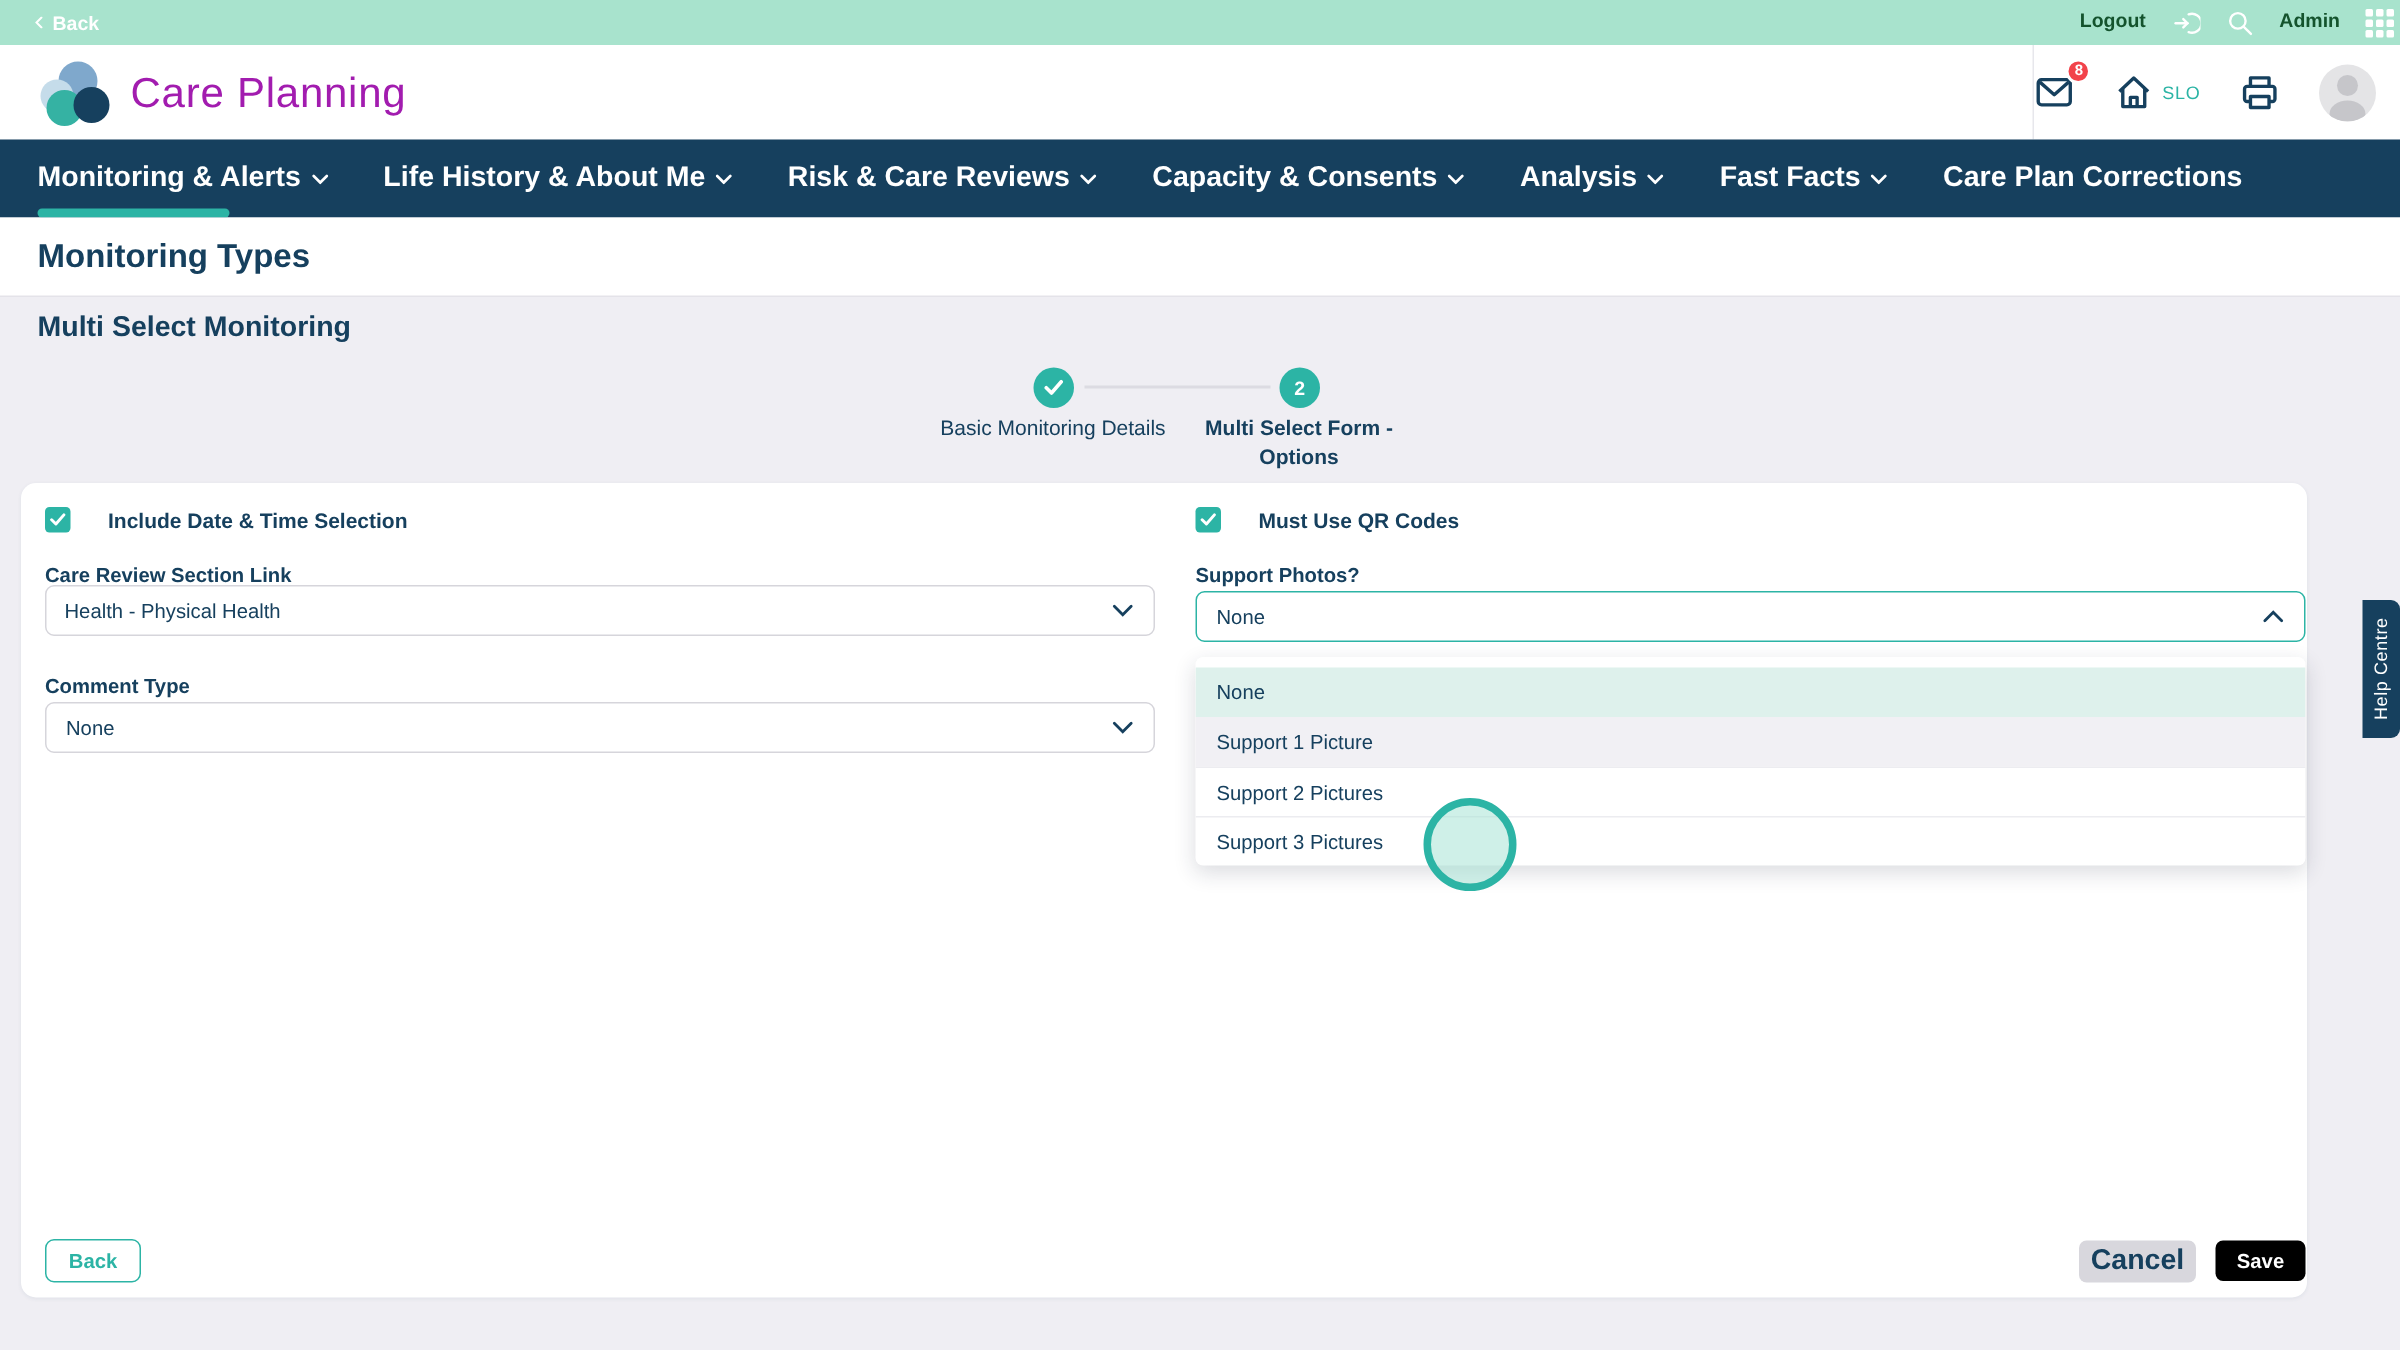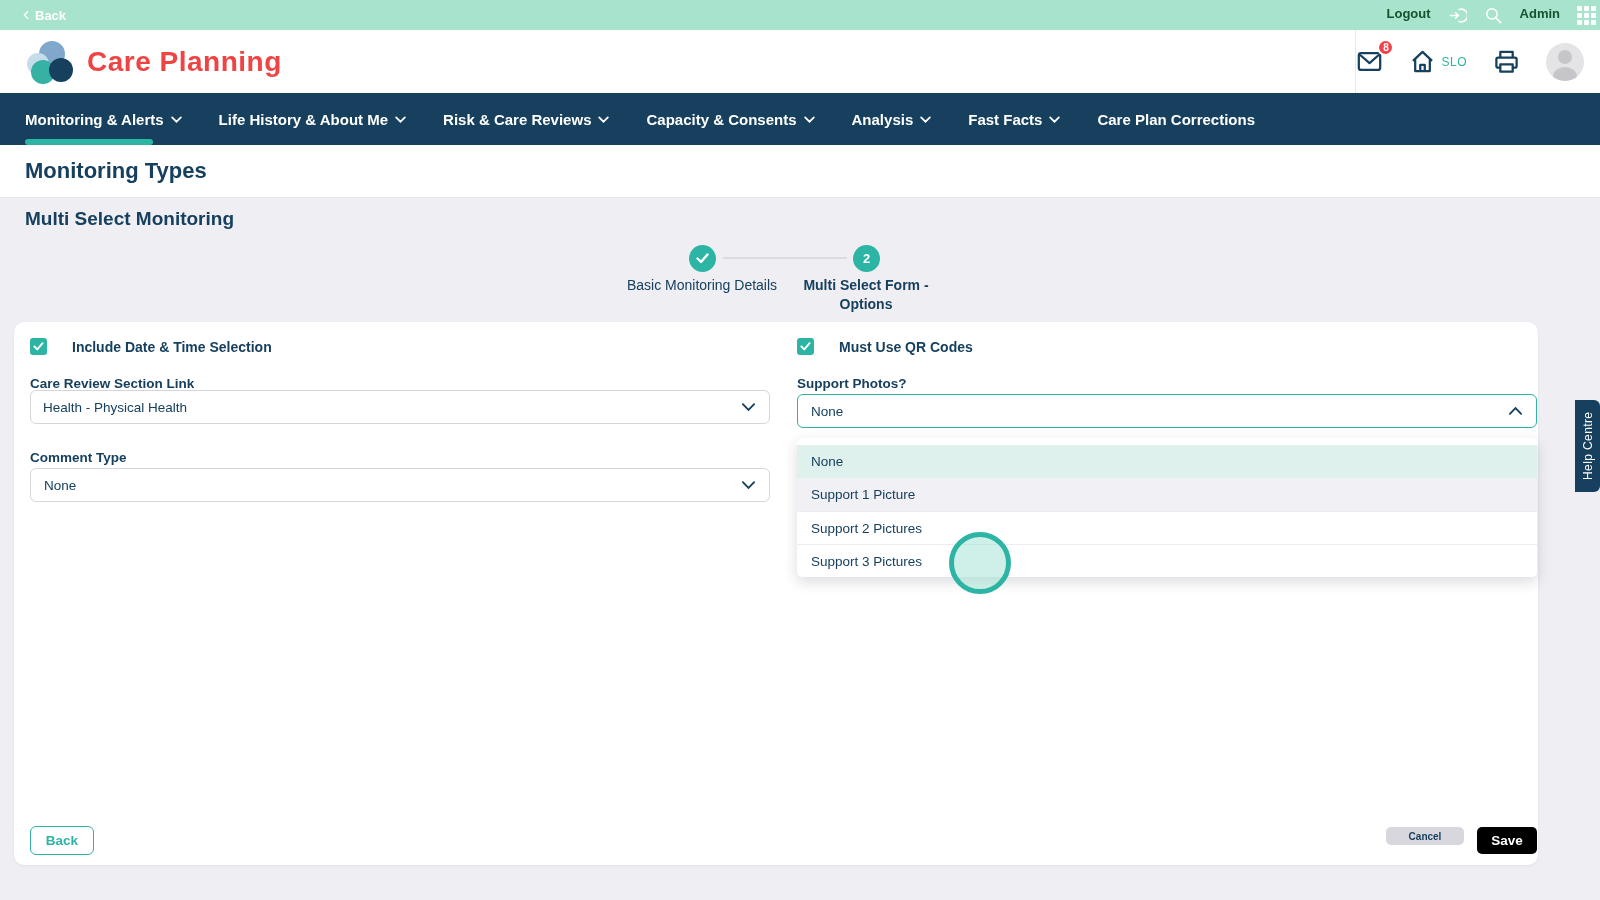--- a/index.html
+++ b/index.html
@@ -10,33 +10,33 @@
   .topbar { position:absolute; left:0; top:0; width:1600px; height:30px; background:#a8e3cd; display:flex; align-items:center; }
   .topbar .back { display:flex; align-items:center; gap:5px; margin-left:22px; color:#fff; font-size:13px; font-weight:700; cursor:pointer; }
   .topbar .right { margin-left:auto; display:flex; align-items:flex-start; gap:17px; padding-right:4px; color:#14532d; font-size:13px; font-weight:700; }
   .tb-icon { width:19px; height:19px; display:block; }
   .grid-icon { display:grid; grid-template-columns:repeat(3,5px); grid-template-rows:repeat(3,5px); gap:2px; }
   .grid-icon span { background:#fff; border-radius:1px; }
 
   
   .header { position:absolute; left:0; top:30px; width:1600px; height:63px; background:#fff; display:flex; align-items:center; }
   .logo { margin-left:25px; width:50px; height:46px; }
-  .brand { margin-left:12px; font-size:28px; font-weight:700; color:#ef4444; letter-spacing:.5px; }
+  .brand { margin-left:12px; font-size:28px; font-weight:400; color:#a21caf; letter-spacing:.5px; }
   .header-divider { position:absolute; left:1355px; top:0; height:63px; width:1px; background:#e7e7ec; }
   .header .right { position:absolute; right:16px; top:0; height:63px; display:flex; align-items:center; gap:26px; }
   .h-icon { width:27px; height:27px; display:block; }
   .mail-wrap { position:relative; }
   .badge { position:absolute; top:-9px; right:-11px; min-width:17px; height:17px; border-radius:9px; background:#f2434b; color:#fff; font-size:10px; font-weight:700; display:flex; align-items:center; justify-content:center; border:2px solid #fff; }
   .home-wrap { display:flex; align-items:center; gap:5px; }
   .slo { color:#2cb4a5; font-size:12px; font-weight:400; letter-spacing:.5px; }
   .avatar { width:38px; height:38px; border-radius:50%; background:#e4e4e6; overflow:hidden; }
 
   
   .nav { position:absolute; left:0; top:93px; width:1600px; height:52px; background:#16405e; display:flex; align-items:center; gap:37px; padding-left:25px; }
-  .nav-item { display:flex; align-items:center; gap:7px; color:#fff; font-size:15px; font-weight:600; cursor:pointer; white-space:nowrap; }
+  .nav-item { display:flex; align-items:center; gap:7px; color:#fff; font-size:19px; font-weight:600; cursor:pointer; white-space:nowrap; }
   .nav-chev { width:11px; height:7px; }
   .nav-underline { position:absolute; left:25px; bottom:0; width:128px; height:6px; background:#2cb4a5; border-radius:3px; }
 
   
   .titleband { position:absolute; left:0; top:145px; width:1600px; height:52px; background:#fff; display:flex; align-items:center; box-shadow:0 1px 0 #e4e3e9; }
   .page-title { margin-left:25px; font-size:22px; font-weight:700; color:#16405e; }
 
   .section-title { position:absolute; left:25px; top:208px; font-size:19px; font-weight:600; color:#16405e; }
 
   
@@ -59,21 +59,21 @@
   .dd-item { height:33px; display:flex; align-items:center; padding-left:14px; font-size:13.5px; color:#16405e; cursor:pointer; }
   .dd-item.selected { background:#def1ec; }
   .dd-item.hover { background:#f1f0f4; }
   .dd-item.plain { border-top:1px solid #ececf0; }
 
   
   .cursor-ring { position:absolute; left:949px; top:532px; width:62px; height:62px; border-radius:50%; border:5px solid #2cb4a5; background:rgba(168,227,213,.55); z-index:9; }
 
   
   .btn-back { position:absolute; left:16px; top:504px; width:64px; height:29px; background:#fff; border:1px solid #2cb4a5; border-radius:6px; color:#2cb4a5; font-size:13.5px; font-weight:600; display:flex; align-items:center; justify-content:center; cursor:pointer; }
-  .btn-cancel { position:absolute; left:1372px; top:505px; width:78px; height:18px; background:#d8d7dd; border:none; border-radius:5px; color:#16405e; font-size:10px; font-weight:600; display:flex; align-items:center; justify-content:center; cursor:pointer; }
+  .btn-cancel { position:absolute; left:1372px; top:505px; width:78px; height:28px; background:#d8d7dd; border:none; border-radius:5px; color:#16405e; font-size:19px; font-weight:600; display:flex; align-items:center; justify-content:center; cursor:pointer; }
   .btn-save { position:absolute; left:1463px; top:505px; width:60px; height:27px; background:#000000; border:none; border-radius:5px; color:#fff; font-size:13.5px; font-weight:600; display:flex; align-items:center; justify-content:center; cursor:pointer; }
 
   
   .help-tab { position:absolute; right:0; top:400px; width:25px; height:92px; background:#16405e; color:#fff; border-radius:6px 0 0 6px; display:flex; align-items:center; justify-content:center; writing-mode:vertical-rl; transform:rotate(180deg); font-size:12px; letter-spacing:.4px; cursor:pointer; }
 </style>
 </head>
 <body>
 
 <div class="topbar">
   <div class="back">

